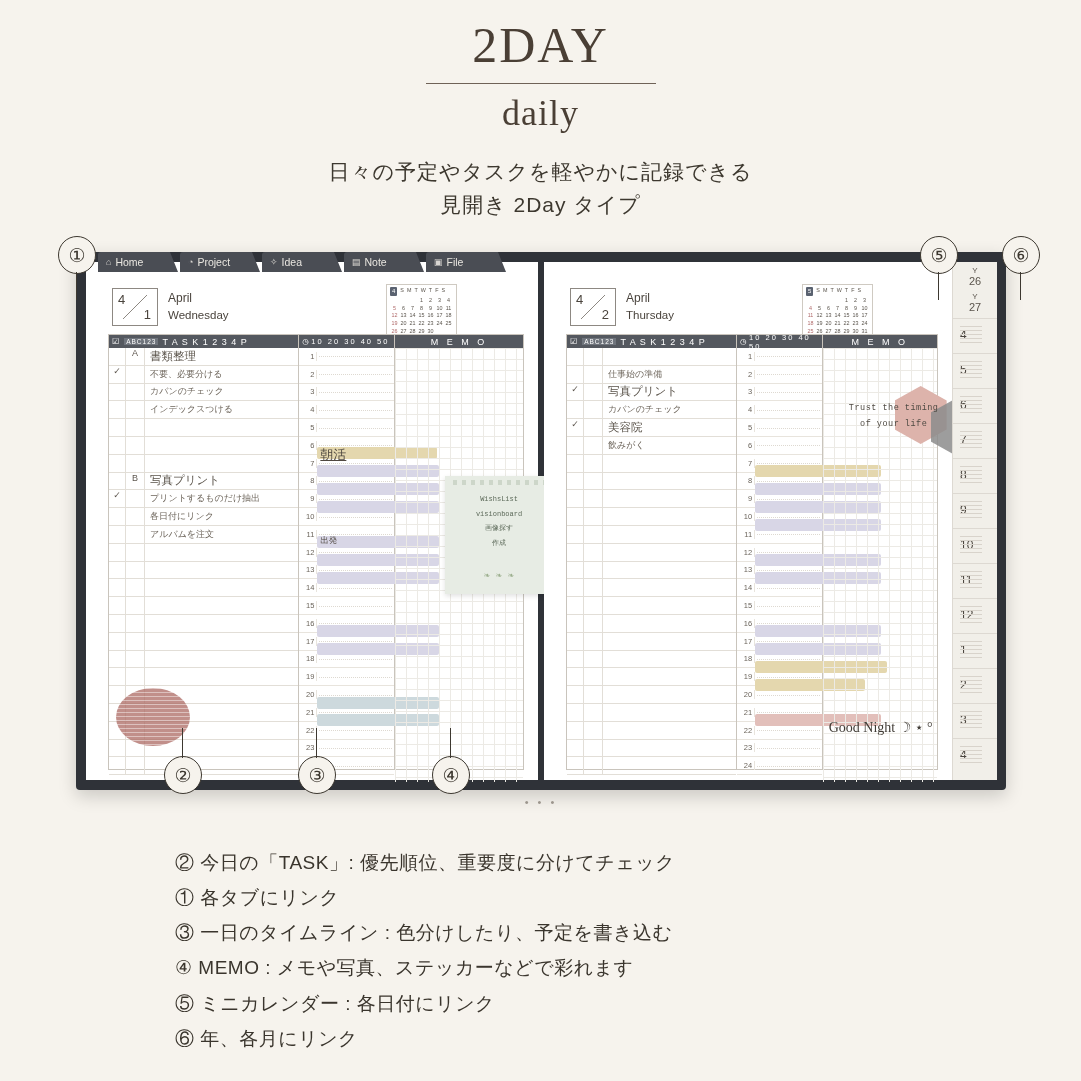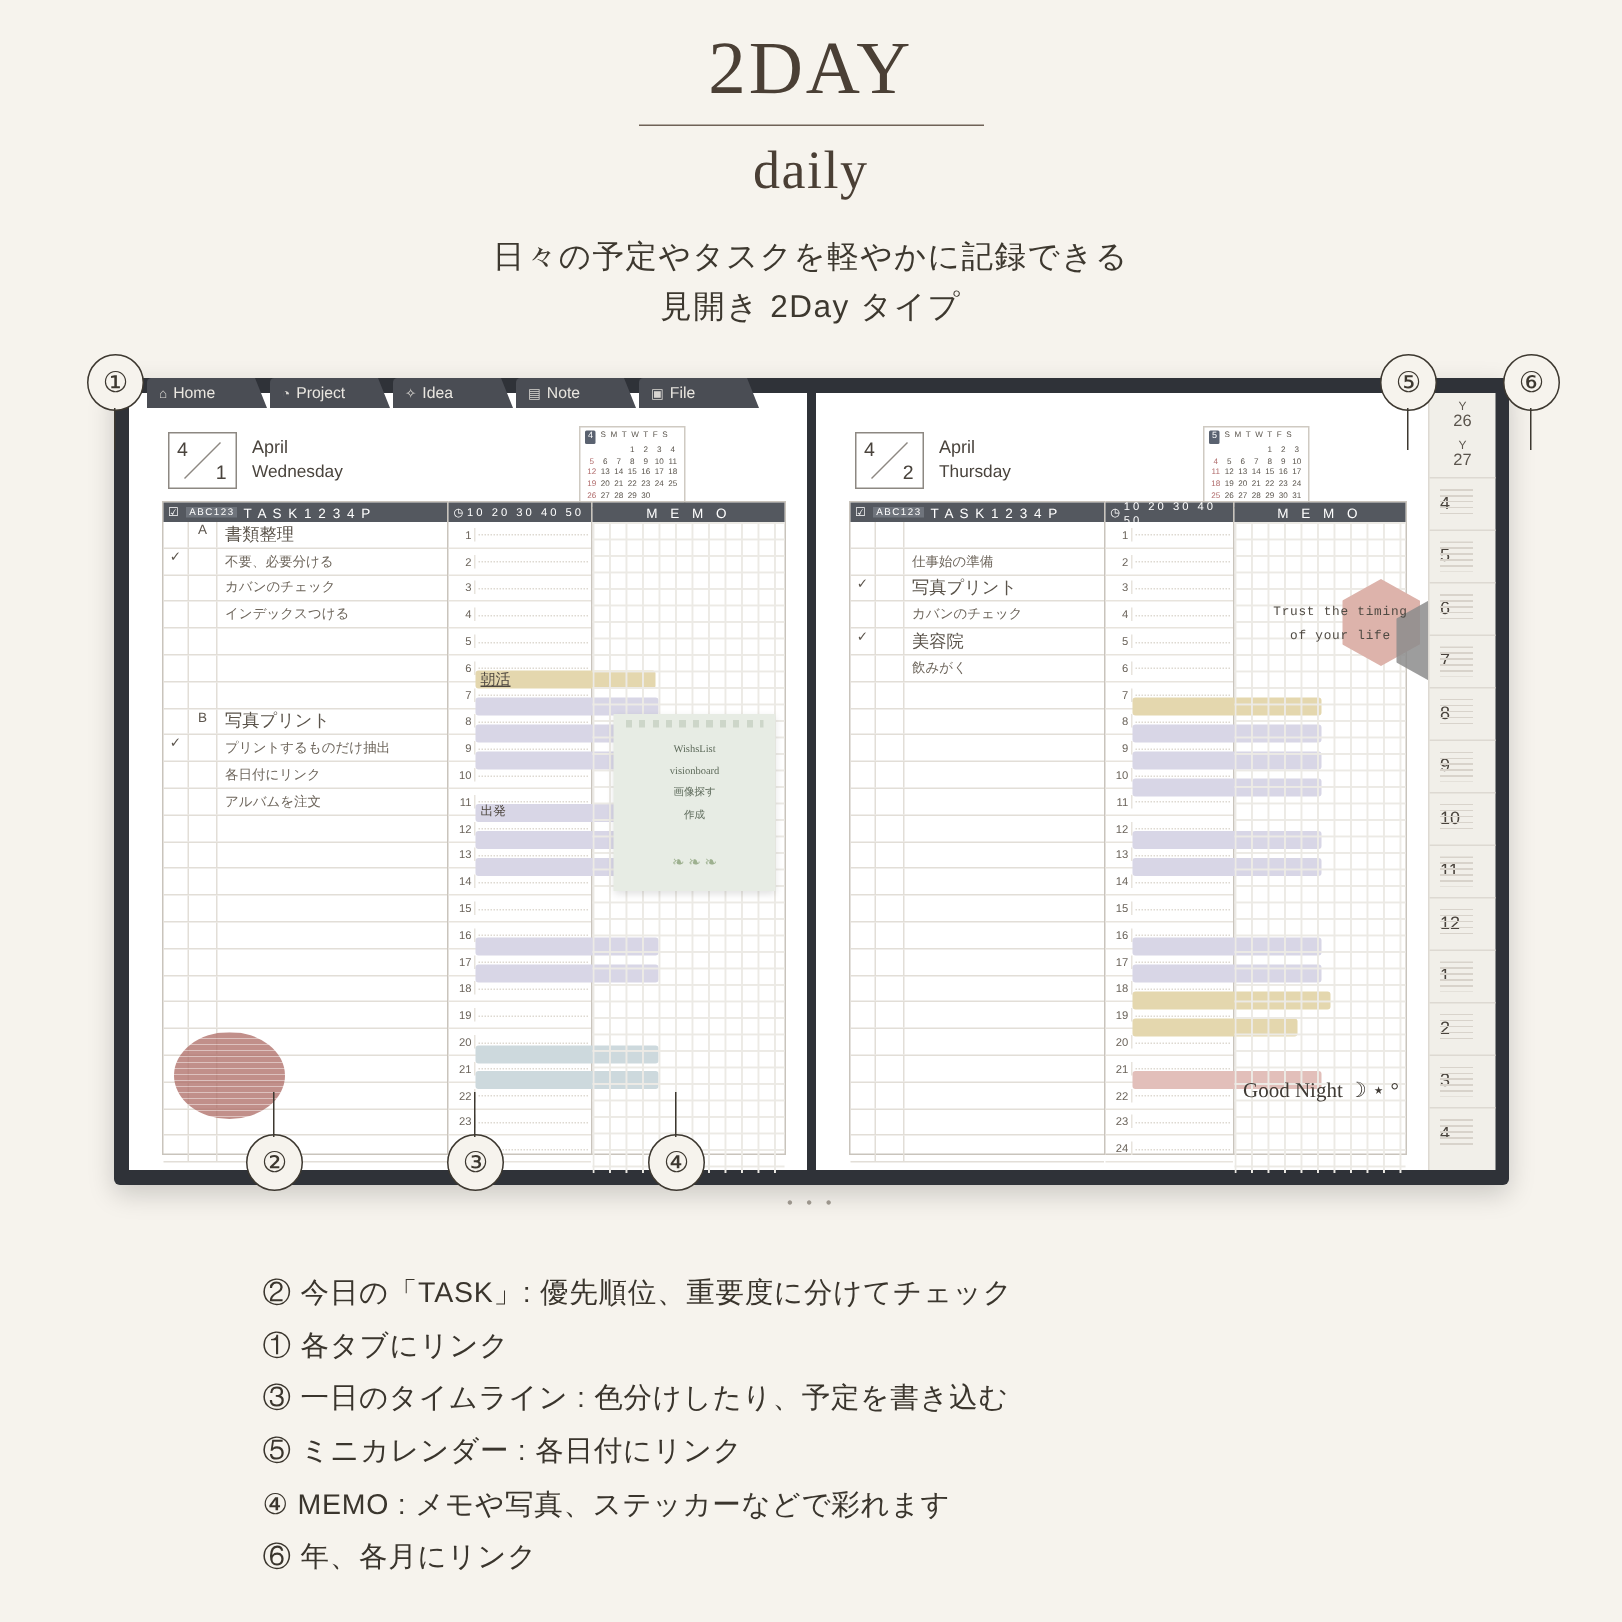--- a/index.html
+++ b/index.html
@@ -105,22 +105,22 @@
   .dots{position:absolute;left:2px;right:2px;top:50%;border-top:1px dotted #ded9d1;}
   .hl{position:absolute;height:12px;border-radius:2px;top:2px;}
   .memo-grid{position:absolute;inset:0;
     background-image:linear-gradient(to right,#eceae5 1px,transparent 1px),
                      linear-gradient(to bottom,#eceae5 1px,transparent 1px);
     background-size:11px 11px;}
   
   .sticky{
     position:absolute;width:108px;height:118px;background:#e7ece4;
     box-shadow:0 2px 5px rgba(0,0,0,.12);
-    font-family:Liberation Serif, serif;font-size:7px;color:#5d6a5a;
-    padding:16px 8px 8px 8px;box-sizing:border-box;line-height:2.1;text-align:center;
+    font-family:Liberation Mono, monospace;font-size:7px;color:#5d6a5a;
+    padding:16px 8px 8px 8px;box-sizing:border-box;line-height:2.1;text-align:center;margin-left:36px;
   }
   .sticky .ring{position:absolute;top:4px;left:8px;right:8px;height:5px;
     background:repeating-linear-gradient(to right,#cdd6c9 0 4px,transparent 4px 9px);}
   .leafs{position:absolute;bottom:8px;left:0;right:0;text-align:center;color:#9db08f;font-size:10px;}
   .scribble{
     position:absolute;width:74px;height:58px;border-radius:50%;
     background:#b0706a;opacity:.78;
     background-image:repeating-linear-gradient(180deg,rgba(255,255,255,.45) 0 1px,transparent 1px 4px);
   }
   .hexa{position:absolute;width:52px;height:58px;clip-path:polygon(50% 0,100% 25%,100% 75%,50% 100%,0 75%,0 25%);}
@@ -477,21 +477,21 @@
                 <div class="hr">5</div>
                 <div class="sl">
                   <div class="dots"></div>
                 </div>
               </div>
               <div class="tlrow">
                 <div class="hr">6</div>
                 <div class="sl">
                   <div class="dots"></div>
                   <div class="hl" style="left:0px;width:120px;background:#e4d7ae;"></div>
-                  <span style="position:absolute;left:3px;top:1px;font-size:10px;color:#4f4840;text-decoration:underline;" class="hand">朝活</span>
+                  <span style="position:absolute;left:3px;top:1px;font-size:13px;color:#4f4840;text-decoration:underline;" class="hand">朝活</span>
                 </div>
               </div>
               <div class="tlrow">
                 <div class="hr">7</div>
                 <div class="sl">
                   <div class="dots"></div>
                   <div class="hl" style="left:0px;width:122px;background:#d8d6e6;"></div>
                 </div>
               </div>
               <div class="tlrow">
@@ -1144,16 +1144,16 @@
   <div class="cline" style="left:880px;top:34px;width:1.2px;height:28px;"></div>
 
   <div class="cnum" style="left:944px;top:-2px;">⑥</div>
   <div class="cline" style="left:962px;top:34px;width:1.2px;height:28px;"></div>
 </div>
 
 <div class="legend" id="legend">
     <div>② 今日の「TASK」: 優先順位、重要度に分けてチェック</div>
     <div>① 各タブにリンク</div>
     <div>③ 一日のタイムライン : 色分けしたり、予定を書き込む</div>
+    <div>④ MEMO : メモや写真、ステッカーなどで彩れます</div>
     <div>⑤ ミニカレンダー : 各日付にリンク</div>
-    <div>④ MEMO : メモや写真、ステッカーなどで彩れます</div>
     <div>⑥ 年、各月にリンク</div>
   </div>
 
 </body></html>

